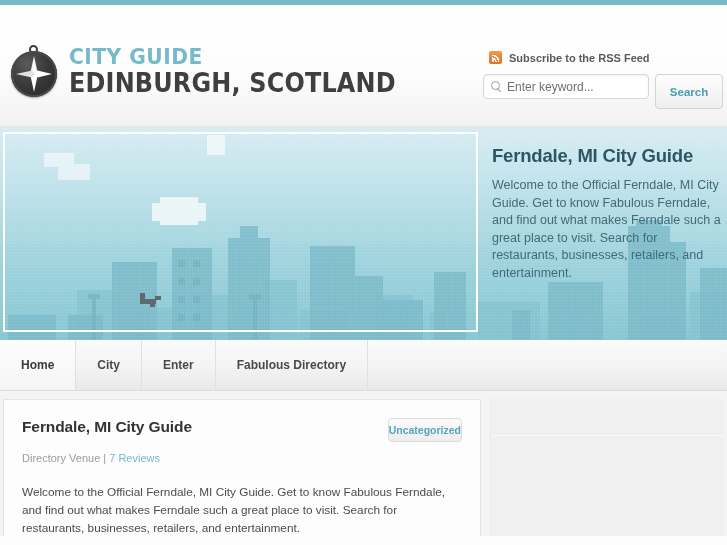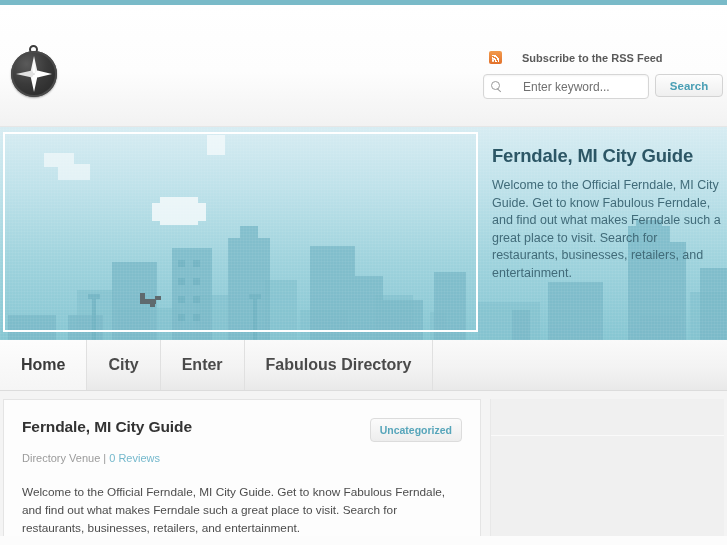--- a/index.html
+++ b/index.html
@@ -93,21 +93,21 @@
   
   .header-right {
     position: absolute;
     right: 4px;
     top: 46px;
     width: 240px;
   }
   .rss-row {
     display: flex;
     align-items: center;
-    gap: 20px;
+    gap: 7px;
     margin-left: 6px;
     margin-bottom: 10px;
   }
   .rss-icon {
     width: 13px; height: 13px;
     background: linear-gradient(to bottom, #f29b4e, #e2712b);
     border-radius: 2px;
     position: relative;
     flex: none;
   }
@@ -183,28 +183,27 @@
     transform-origin: left center;
   }
   .search-input {
     border: none;
     outline: none;
     font-family: "Liberation Sans", sans-serif;
     font-size: 12px;
     color: #6e6e6e;
     width: 100%;
     background: transparent;
-    margin-left: 16px;
   }
   .search-input::placeholder { color: #707070; }
 
   .search-btn {
     margin-left: 6px;
     width: 68px;
-    height: 23px;
+    height: 35px;
     border: 1px solid #d3d3d3;
     border-radius: 4px;
     background: linear-gradient(to bottom, #fdfdfd, #efefef);
     color: #4a9fb5;
     font-size: 11.5px;
     font-weight: bold;
     font-family: "Liberation Sans", sans-serif;
     cursor: pointer;
   }
 
@@ -256,21 +255,21 @@
     height: 51px;
     background: linear-gradient(to bottom, #fafafa 0%, #f3f3f3 55%, #e9e9e9 100%);
     border-bottom: 1px solid #dcdcdc;
     display: flex;
     align-items: stretch;
   }
   .nav-item {
     display: flex;
     align-items: center;
     padding: 11px 21px;
-    font-size: 16px;
+    font-size: 12px;
     font-weight: bold;
     color: #4a4a4a;
     border-right: 1px solid #e0e0e0;
     cursor: pointer;
     white-space: nowrap;
     background: transparent;
   }
   .nav-item.active {
     background: linear-gradient(to bottom, #fdfdfd, #f5f5f5);
     color: #3a3a3a;
@@ -320,21 +319,21 @@
     color: #333;
     letter-spacing: -0.1px;
   }
   .badge {
     border: 1px solid #dcdcdc;
     border-radius: 4px;
     background: linear-gradient(to bottom, #fbfbfb, #ededed);
     color: #56a5ba;
     font-size: 10.5px;
     font-weight: bold;
-    padding: 5px 9px;
+    padding: 5px 0;
     white-space: nowrap;
     cursor: pointer;
   }
   .post-meta {
     margin-top: 10px;
     font-size: 11px;
     color: #9b9b9b;
   }
   .post-meta a { color: #74b8cc; text-decoration: none; cursor: pointer; }
   .post-body {
@@ -355,20 +354,24 @@
     <div class="compass">
       <div class="ring"></div>
       <div class="body"></div>
       <svg class="needle" viewBox="0 0 46 46">
         <polygon points="23,5 26.5,21 23,23 19.5,21" fill="#f2f2f2"></polygon>
         <polygon points="23,41 19.5,25 23,23 26.5,25" fill="#ffffff"></polygon>
         <polygon points="5,23 21,19.5 23,23 21,26.5" fill="#e2e2e2"></polygon>
         <polygon points="41,23 26.5,19.5 23,23 26.5,26.5" fill="#ffffff"></polygon>
         <polygon points="23,8 24.2,20.5 23,23 21.8,20.5" fill="#ffffff"></polygon>
       </svg>
+    </div>
+    <div class="brand-text">
+      <span class="brand-top">CITY GUIDE</span>
+      <span class="brand-bottom">EDINBURGH, SCOTLAND</span>
     </div>
   </div>
 
   <div class="header-right">
     <div class="rss-row">
       <span class="rss-icon"></span>
       <span class="rss-label">Subscribe to the RSS Feed</span>
     </div>
     <div class="search-row">
       <div class="search-box">
@@ -470,21 +473,21 @@
 </div>
 
 <div class="columns">
 
   <div class="main-col">
     <div class="post-head">
       <div class="post-title">Ferndale, MI City Guide</div>
       <div class="badge">Uncategorized</div>
     </div>
     <div class="post-meta">
-      <span>Directory Venue | </span><a>0 Reviews</a>
+      <span>Directory Venue | </span><a>7 Reviews</a>
     </div>
     <div class="post-body">Welcome to the Official Ferndale, MI City Guide.  Get to know Fabulous Ferndale, and find out what makes Ferndale such a great place to visit.  Search for restaurants, businesses, retailers, and entertainment.</div>
 
   </div>
 
   <div class="side-col">
     <div class="side-divider"></div>
   </div>
 </div>
 

